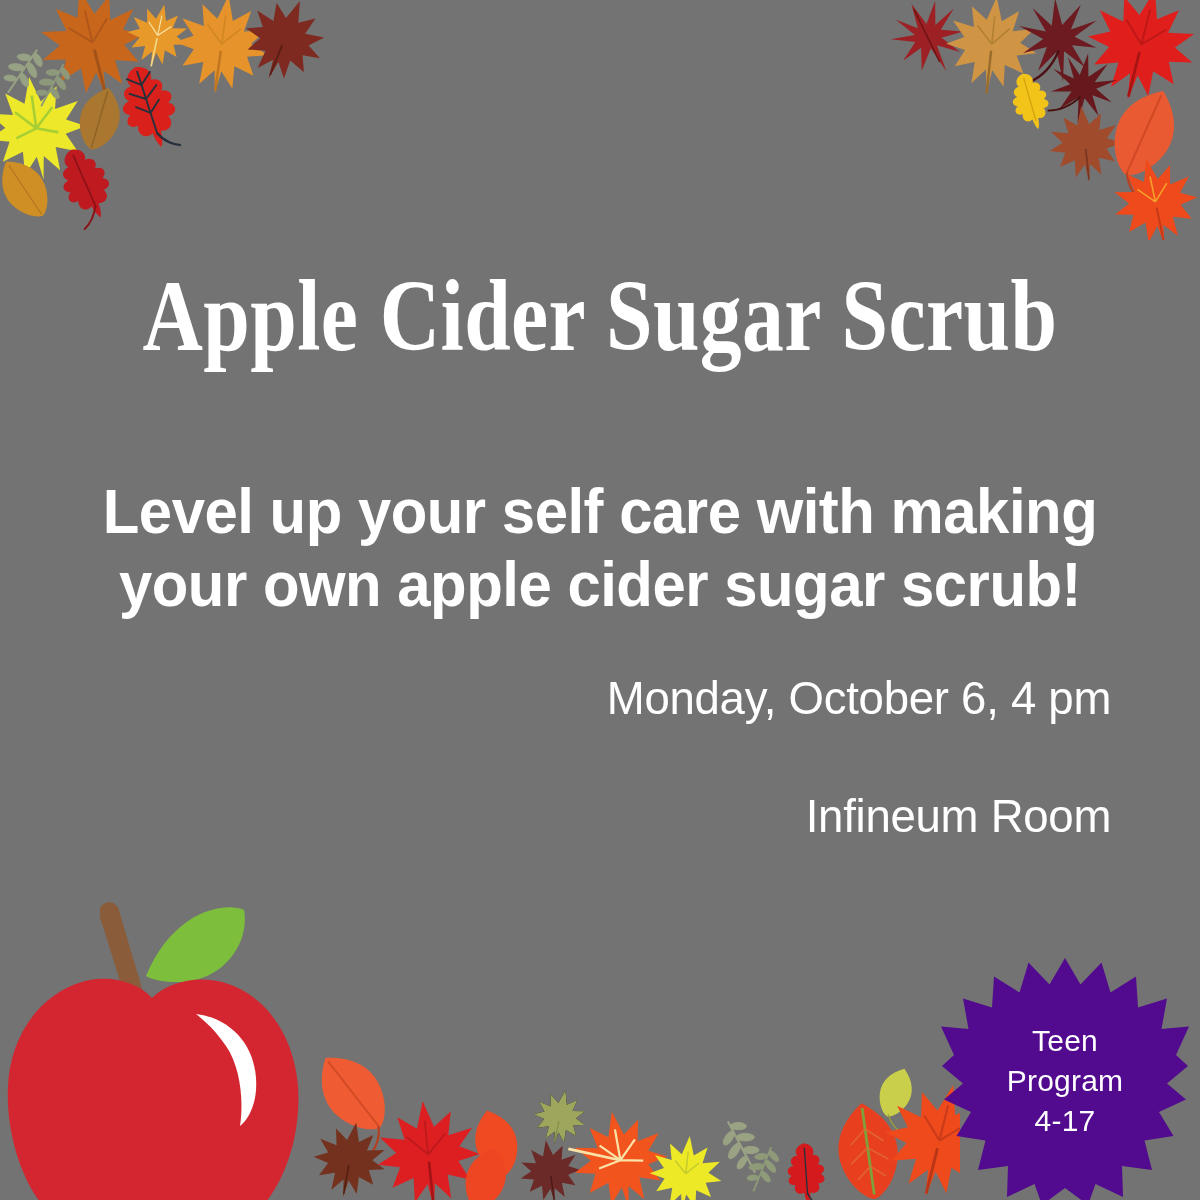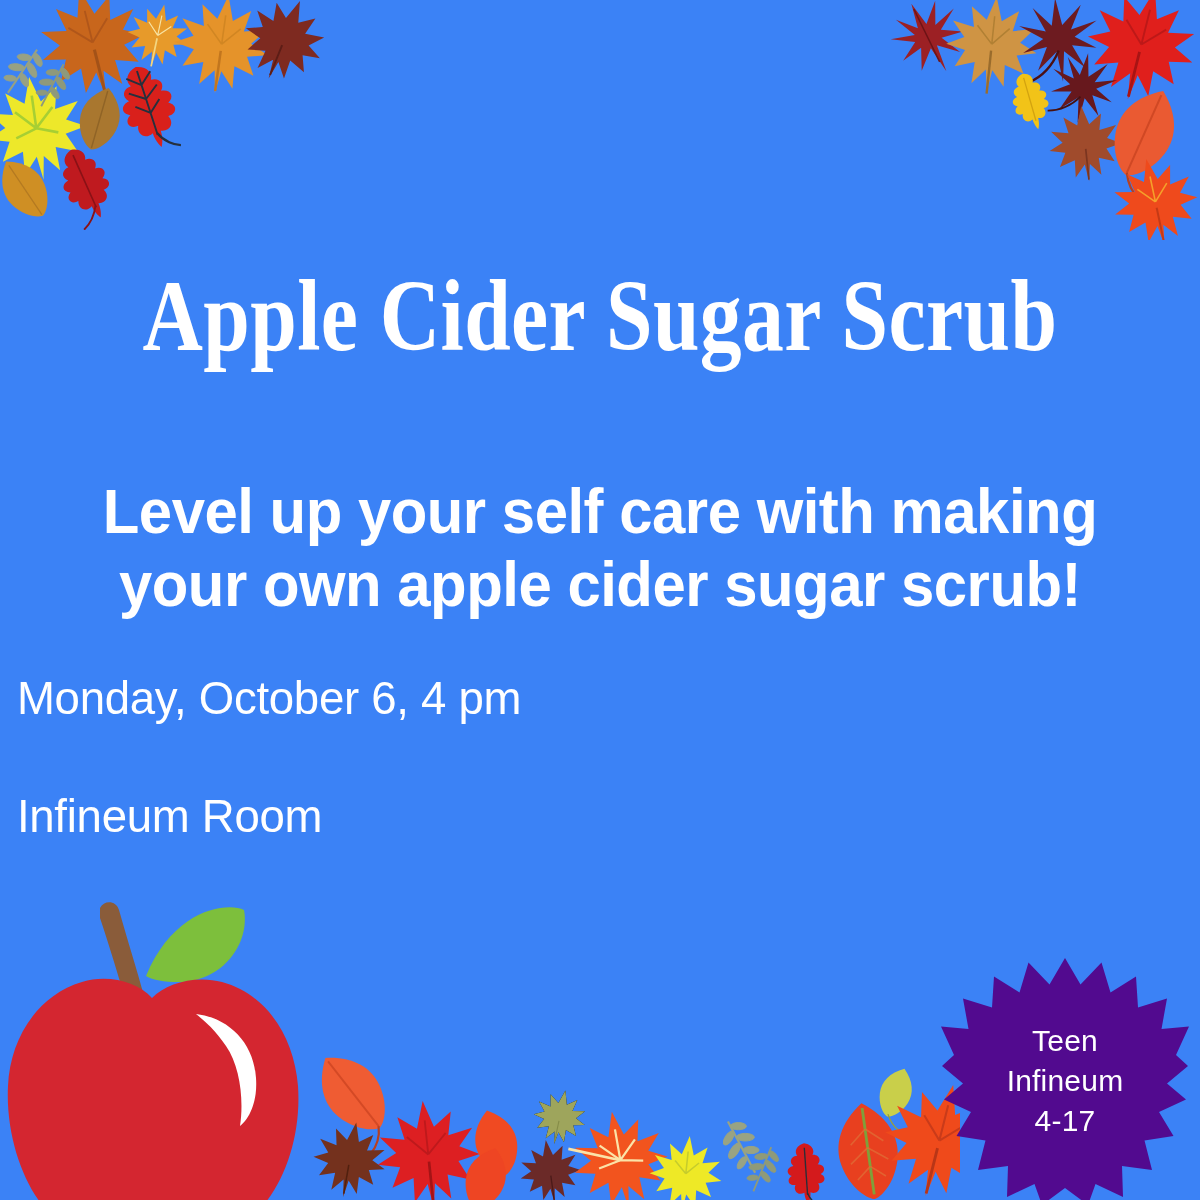--- a/index.html
+++ b/index.html
@@ -9,21 +9,21 @@
   body {
     width: 1200px;
     height: 1200px;
     overflow: hidden;
     font-family: "Liberation Sans", sans-serif;
   }
   #poster {
     position: relative;
     width: 1200px;
     height: 1200px;
-    background: #3b82f6;
+    background: #737373;
     overflow: hidden;
   }
 
   
   .leaf-layer {
     position: absolute;
     pointer-events: none;
   }
   #leaves-top-left  { left: 0;   top: 0;    width: 330px; height: 230px; }
   #leaves-top-right { right: 0;  top: 0;    width: 320px; height: 240px; }
@@ -61,21 +61,21 @@
     transform: scaleX(0.95);
     transform-origin: 50% 0;
   }
 
   
   #detail-block {
     position: absolute;
     top: 672px;
     left: 0;
     width: 1128px;
-    text-align: left;
+    text-align: right;
     color: #ffffff;
   }
   .detail-line {
     font-size: 47px;
     line-height: 1.1;
     letter-spacing: -0.3px;
     transform: scaleX(0.97);
     transform-origin: 50% 50%;
   }
   #detail-location { margin-top: 66px; }
@@ -372,18 +372,18 @@
       <path d="M204,136 C238,140 262,166 264,200 C266,228 254,244 248,248 C252,222 248,188 234,168 C222,150 210,141 204,136 Z" fill="#ffffff"></path>
     </svg>
   </div>
 
   <div id="badge">
     <svg viewBox="0 0 250 250" width="250" height="250" xmlns="http://www.w3.org/2000/svg">
       <polygon points="125,2 140.5,28.5 161.5,6.5 170.5,36.5 196,20.5 198,51.5 227,42.5 221.5,73 249,70.5 236,99 248,110 227,127.5 246,143.5 219,156 233.5,180 204.5,184.5 212,214 182,210 183,241 155.5,228 148,249 125,232 102,249 94.5,228 67,241 68,210 38,214 45.5,184.5 16.5,180 31,156 4,143.5 23,127.5 2,110 14,99 1,70.5 28.5,73 23,42.5 52,51.5 54,20.5 79.5,36.5 88.5,6.5 109.5,28.5" fill="#520a8f"></polygon>
     </svg>
     <div id="badge-text">
       <div>Teen</div>
-      <div>Infineum</div>
+      <div>Program</div>
       <div>4-17</div>
     </div>
   </div>
 
 </div>
 
 </body></html>

